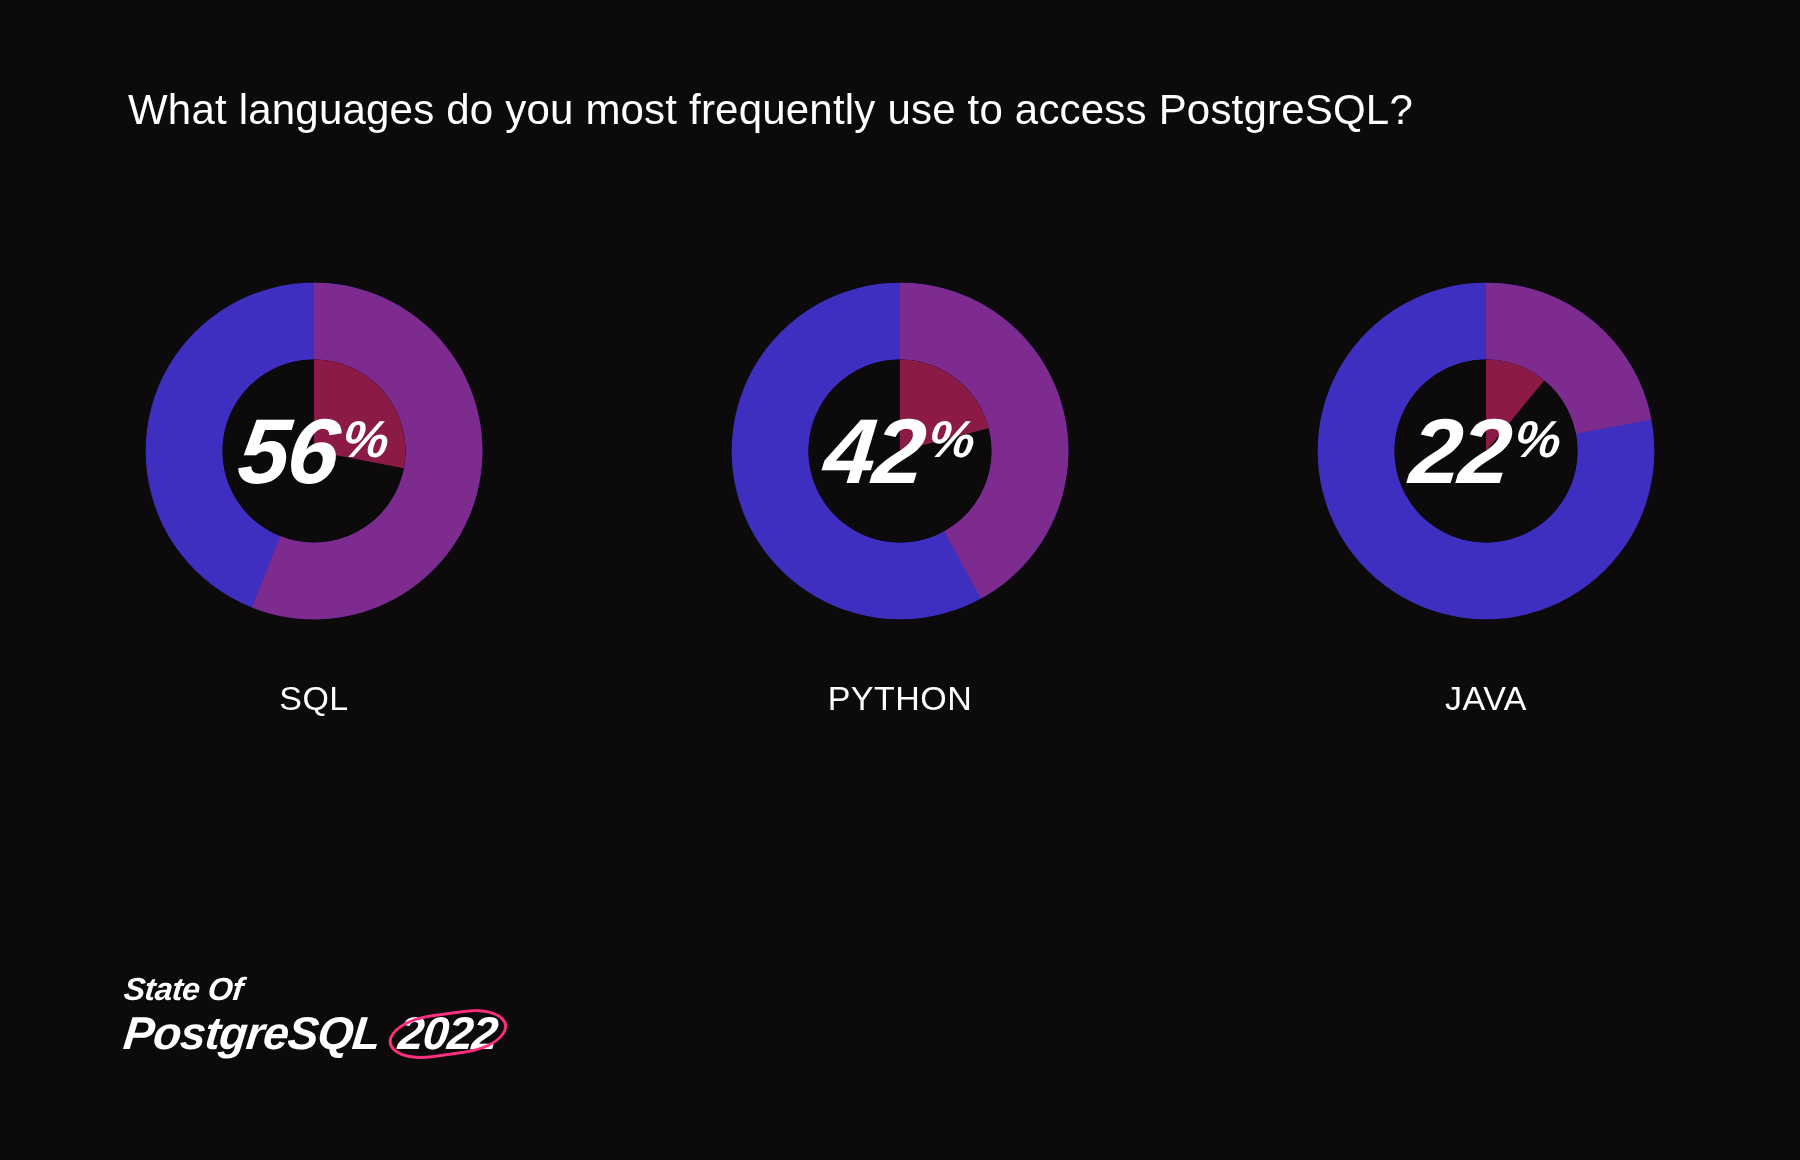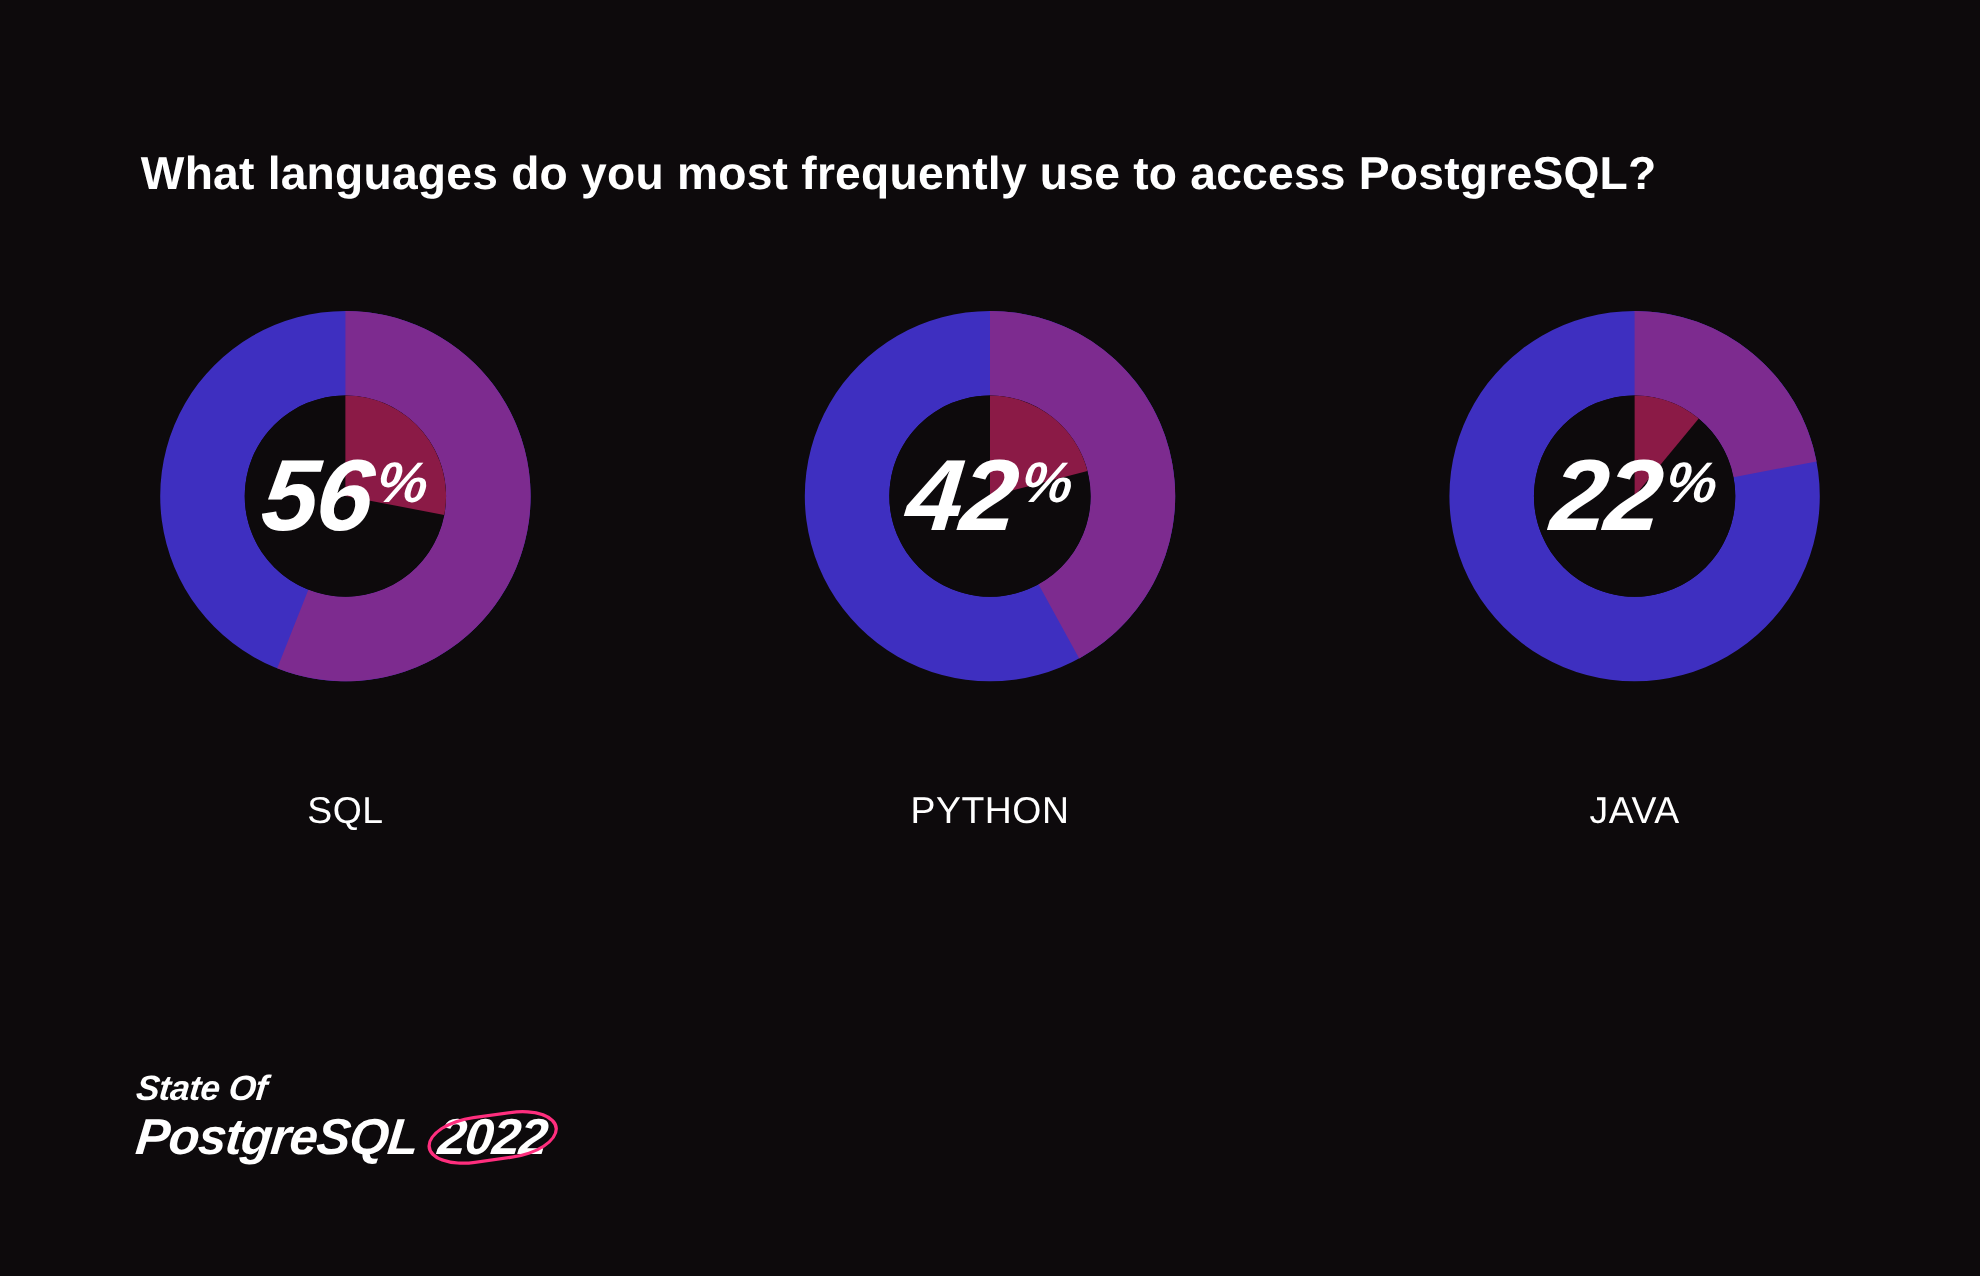--- a/index.html
+++ b/index.html
@@ -9,23 +9,22 @@
     color: #fff;
     font-family: "Helvetica Neue", Helvetica, Arial, sans-serif;
     position: relative;
     overflow: hidden;
   }
   .title {
     position: absolute;
     left: 128px;
     top: 86px;
     font-size: 42px;
-    font-weight: 700;
+    font-weight: 400;
     letter-spacing: 0.2px;
-    margin-top: 48px;
   }
   .charts {
     position: absolute;
     left: 0; right: 0;
     top: 268px;
     display: flex;
     justify-content: center;
     gap: 220px;
   }
   .chart-wrap {
@@ -59,21 +58,21 @@
   }
   .percent .sign {
     font-family: Impact, "Arial Black", sans-serif;
     font-size: 52px;
     font-weight: 900;
     font-style: italic;
     margin-left: 6px;
     transform: translateY(-12px) skewX(-6deg);
   }
   .label {
-    margin-top: 84px;
+    margin-top: 45px;
     font-size: 34px;
     font-weight: 400;
     letter-spacing: 0.5px;
   }
   .footer {
     position: absolute;
     left: 124px;
     bottom: 100px;
   }
   .footer .line1 {

